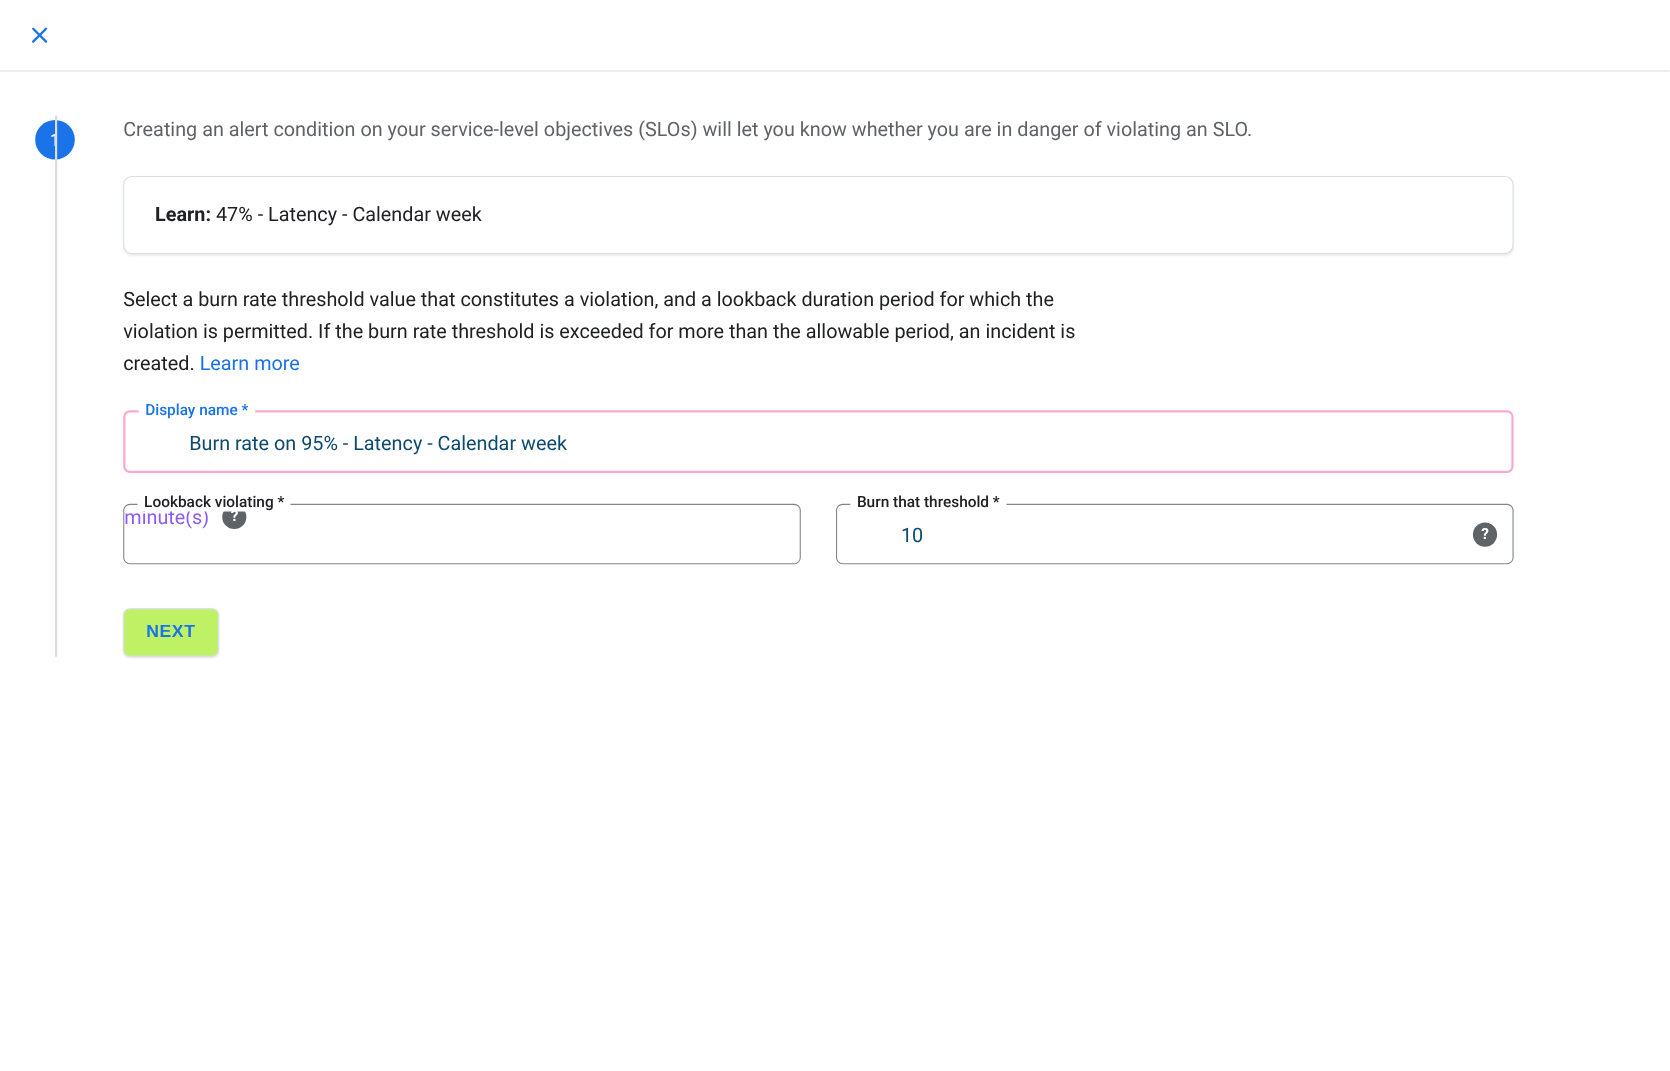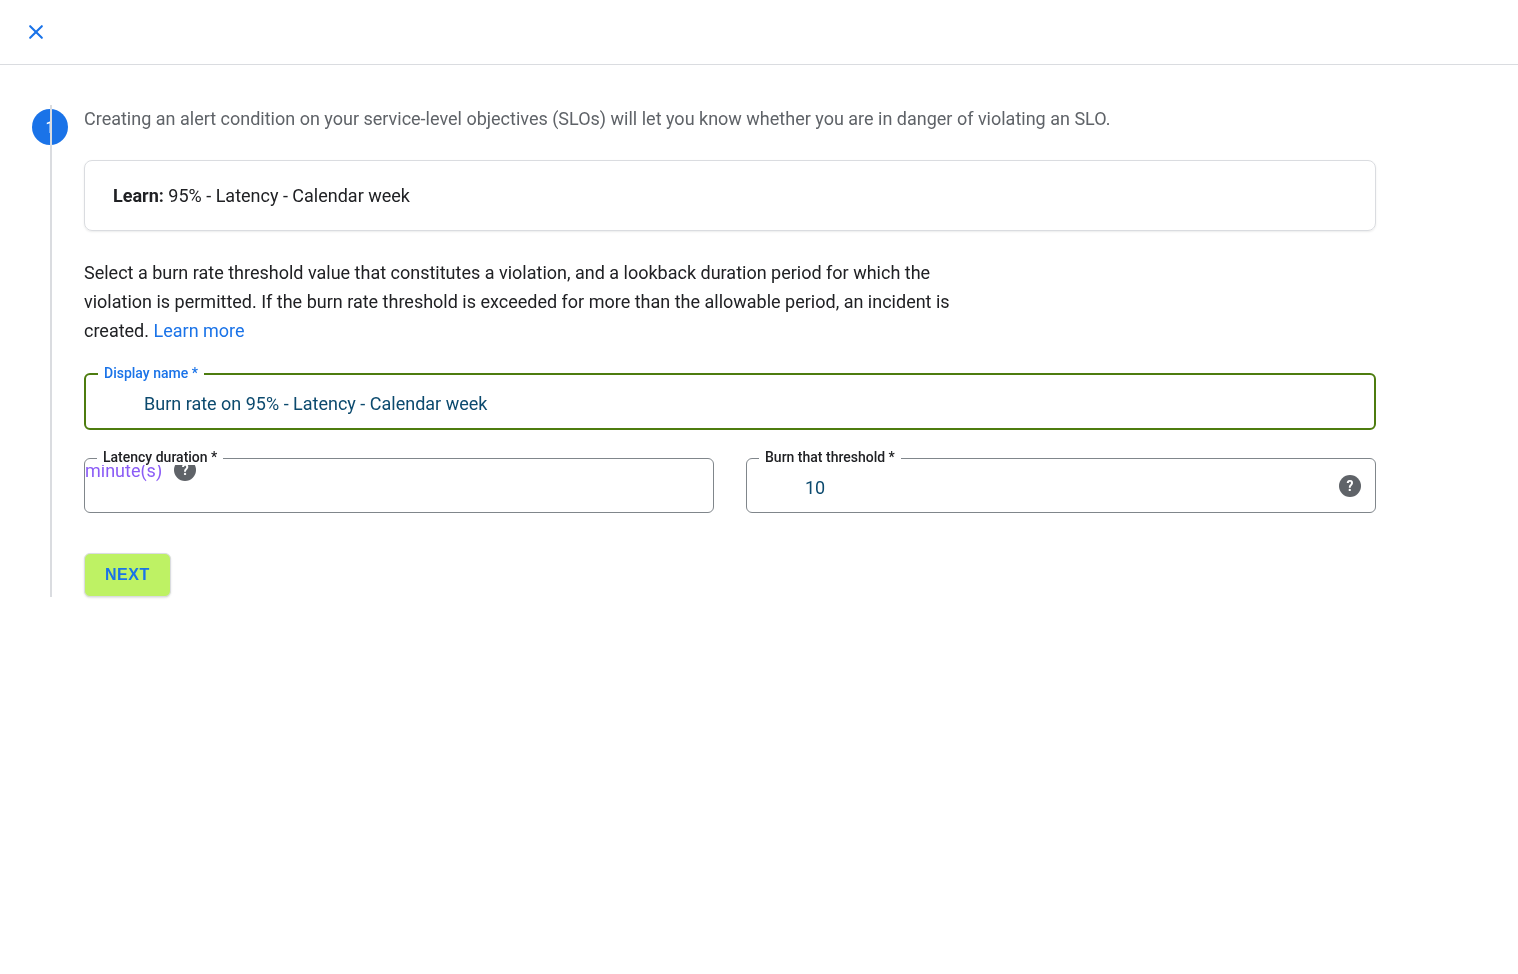--- a/index.html
+++ b/index.html
@@ -65,21 +65,21 @@
     }
     .step-title {
       font-size: 32px;
       font-weight: 500;
       color: #202124;
       margin-bottom: 16px;
     }
     .step-body {
       border-left: 2px solid #dadce0;
       margin-left: -42px;
-      padding-left: 32px;
+      padding-left: 60px;
       padding-top: 0px;
     }
     .step-description {
       font-size: 18px;
       color: #5f6368;
       line-height: 1.5;
       margin-bottom: 28px;
     }
     .target-card {
       border: 1px solid #dadce0;
@@ -107,21 +107,21 @@
     }
     .learn-more {
       color: #1a73e8;
       cursor: pointer;
     }
     .form-field {
       position: relative;
       margin-bottom: 28px;
     }
     .form-field.focused {
-      border: 2px solid #4d7c0f;
+      border: 2px solid #f9a8d4;
       border-radius: 6px;
     }
     .form-field.normal {
       border: 1px solid #80868b;
       border-radius: 6px;
     }
     .field-label {
       position: absolute;
       top: -10px;
       left: 12px;
@@ -211,35 +211,35 @@
 </div>
 
 <div class="content">
   <div class="step-row">
     <div class="step-badge">1</div>
     <div class="step-content">
       <div class="step-body">
         <div class="step-description">Creating an alert condition on your service-level objectives (SLOs) will let you know whether you are in danger of violating an SLO.</div>
 
         <div class="target-card">
-          <span class="target-label">Learn:</span><span class="target-value"> 95% - Latency - Calendar week</span>
+          <span class="target-label">Learn:</span><span class="target-value"> 47% - Latency - Calendar week</span>
         </div>
 
         <div class="instruction-text">
           <span>Select a burn rate threshold value that constitutes a violation, and a lookback duration period for which the violation is permitted. If the burn rate threshold is exceeded for more than the allowable period, an incident is created. </span><a class="learn-more">Learn more</a>
         </div>
 
         <div class="form-field focused">
           <div class="field-label focused-label">Display name *</div>
           <input class="field-input" type="text" value="Burn rate on 95% - Latency - Calendar week" style="">
         </div>
 
         <div class="field-row">
           <div class="form-field normal">
-            <div class="field-label normal-label">Latency duration *</div>
+            <div class="field-label normal-label">Lookback violating *</div>
             <div class="field-with-suffix">
               <span class="field-suffix">minute(s)</span>
               <div class="help-icon">?</div>
             </div>
           </div>
 
           <div class="form-field normal">
             <div class="field-label normal-label">Burn that threshold *</div>
             <div class="field-with-suffix">
               <input class="field-input" type="text" value="10" style="">

